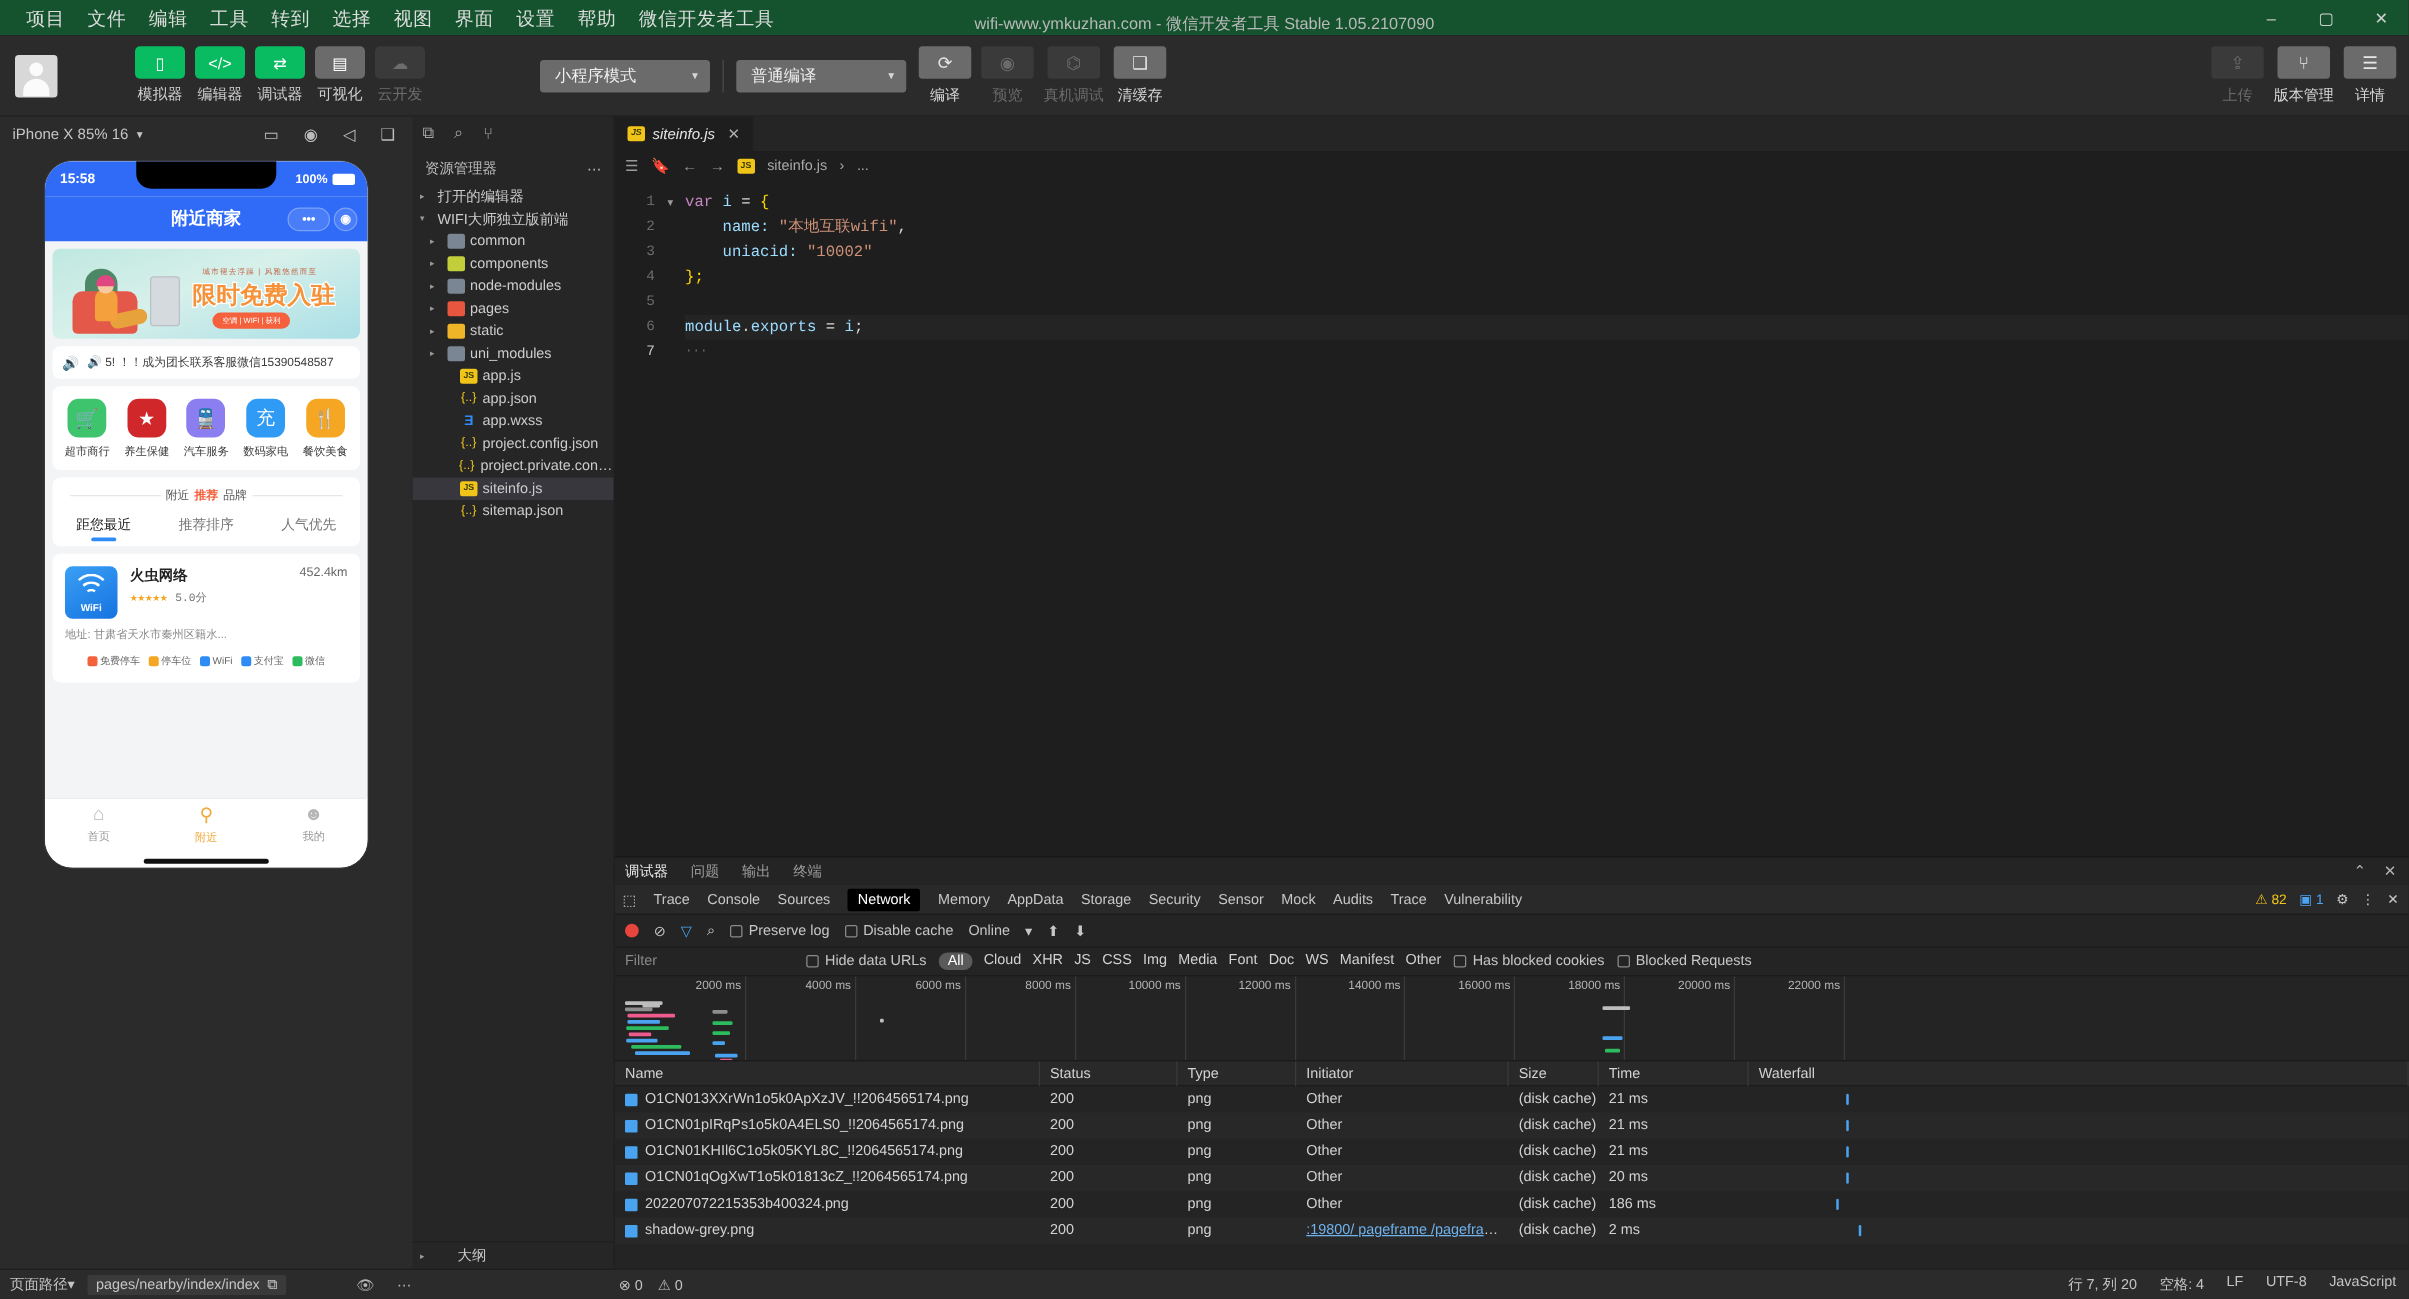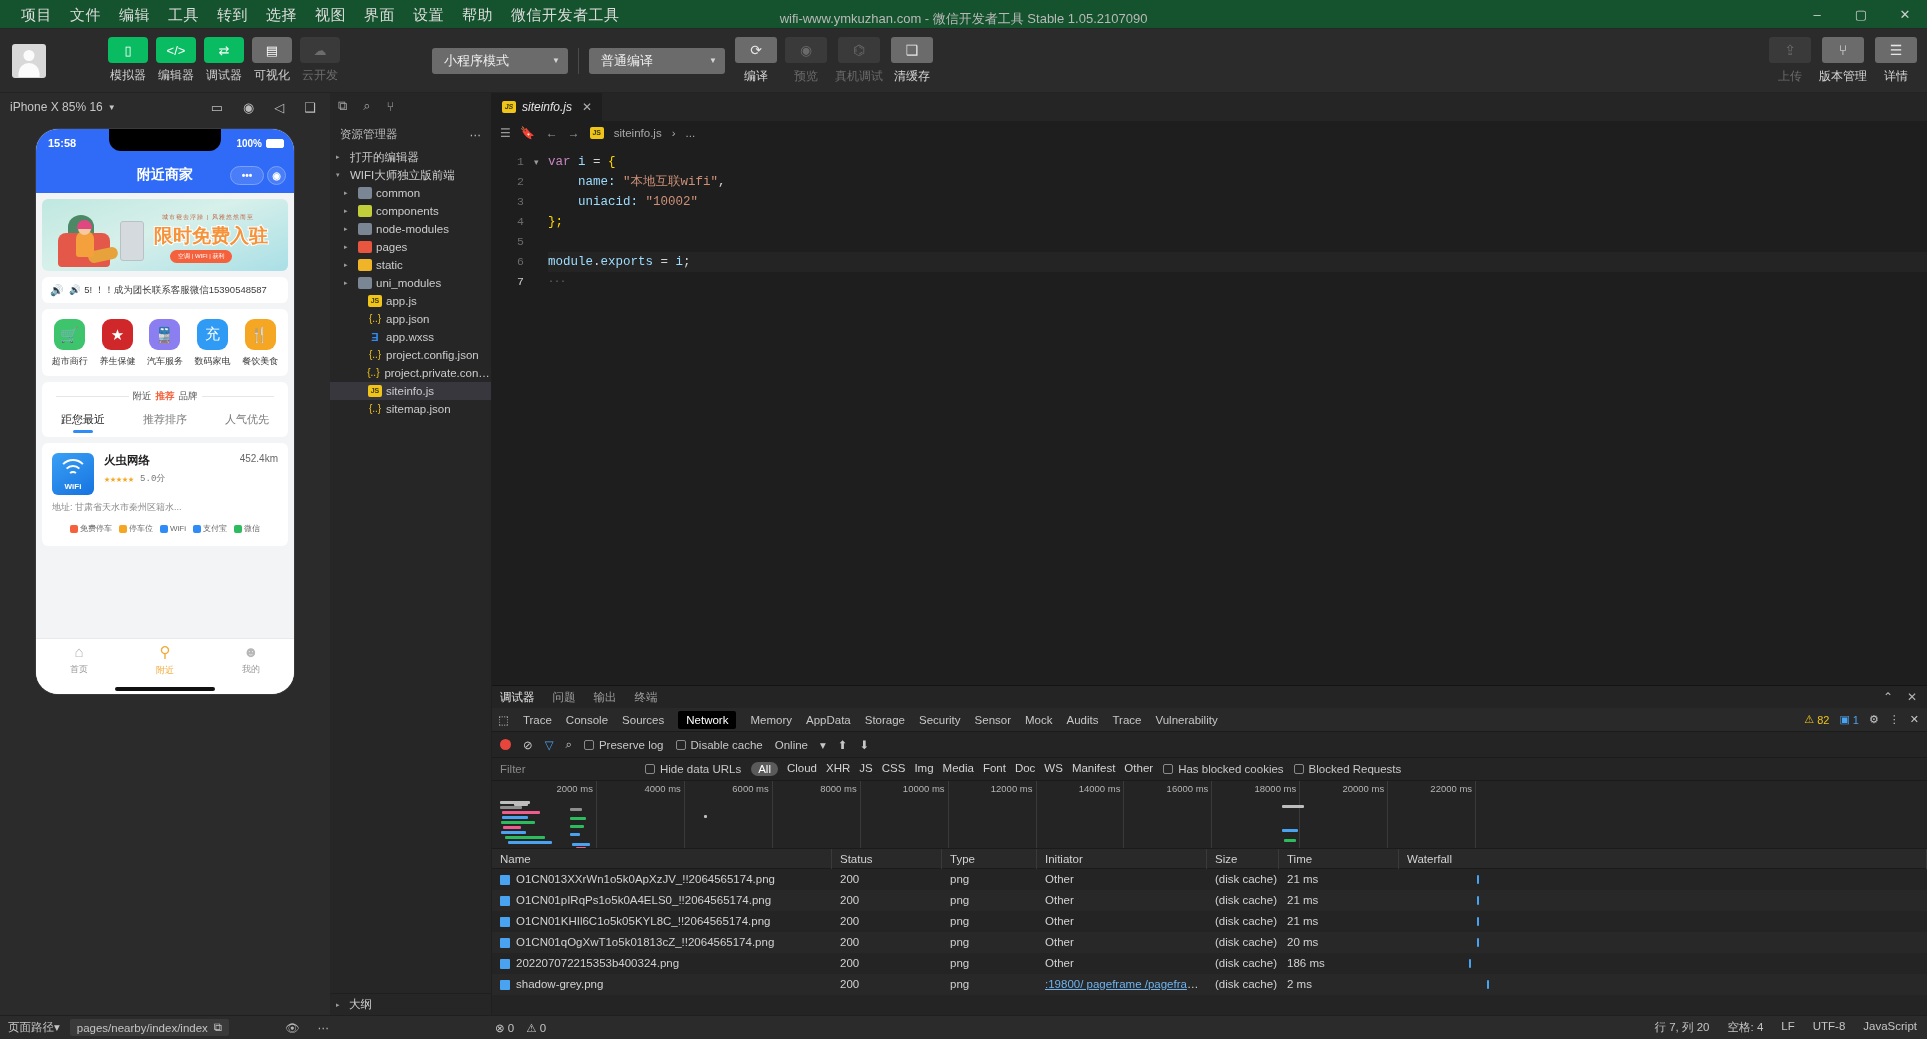--- a/index.html
+++ b/index.html
@@ -218,21 +218,21 @@
   .arrow.none { visibility: hidden; }
   .fico { width: 14px; height: 12px; border-radius: 2px; display:inline-block; flex: 0 0 14px; }
   .fico.folder { background: #7a8694; }
   .fico.folder.y { background: #c2cf3a; }
   .fico.folder.r { background: #e8563f; }
   .fico.folder.o { background: #f0b429; }
   .fico.js { background: #f0c419; color: #3a3a00; font-size: 7px; text-align: center; line-height: 12px; font-weight: bold; }
   .fico.json { background: transparent; color: #f0c419; font-size: 10px; text-align: center; line-height: 12px; }
   .fico.wxss { background: transparent; color: #2f8bf6; font-size: 11px; text-align: center; line-height: 12px; font-weight: bold; }
   .tlabel { overflow: hidden; text-overflow: ellipsis; }
-  .exp-foot { height: 22px; display: flex; align-items: center; gap: 3px; padding-left: 6px; font-size: 11.5px; color: #cccccc; border-top: 1px solid #1f1f1f; }
+  .exp-foot { height: 22px; display: flex; align-items: center; gap: 20px; padding-left: 6px; font-size: 11.5px; color: #cccccc; border-top: 1px solid #1f1f1f; }
 
   
   .editor-col { flex: 1; display: flex; flex-direction: column; min-width: 0; background: #1e1e1e; }
   .tabs { height: 28px; background: #252526; display: flex; align-items: stretch; }
   .tab {
     display: flex; align-items: center; gap: 6px; padding: 0 10px; background: #1e1e1e;
     font-size: 12px; color: #e4e4e4; border-right: 1px solid #252526; font-style: italic;
   }
   .tab .x { color: #b0b0b0; font-size: 12px; font-style: normal; margin-left: 4px; }
   .breadcrumb {

